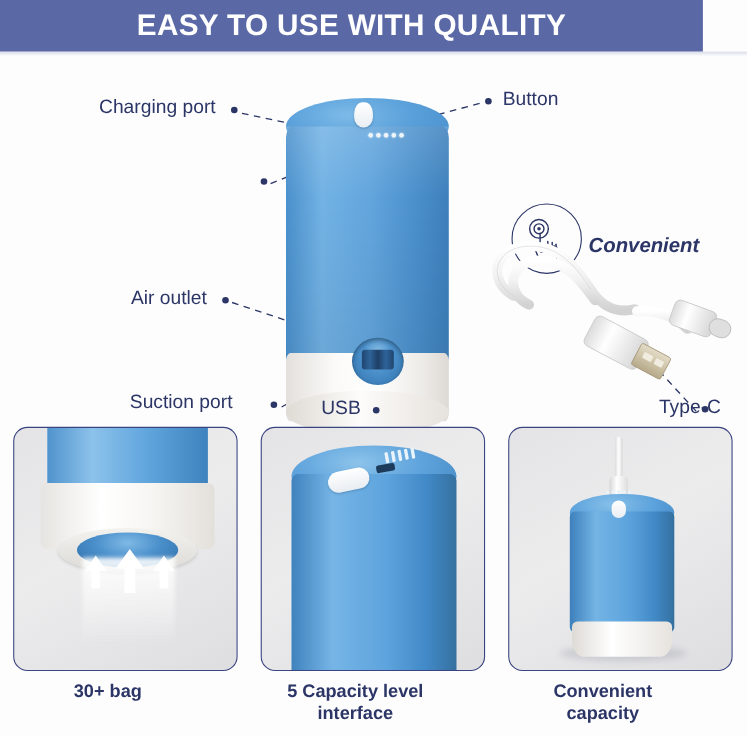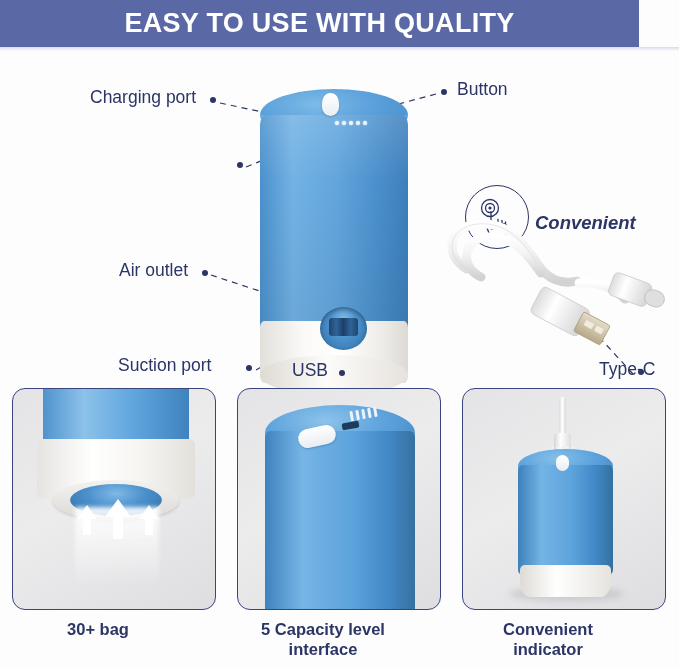--- a/index.html
+++ b/index.html
@@ -380,16 +380,16 @@
         <i></i>
         <i></i>
         <i></i>
         <i></i>
         <i></i>
       </div>
       <div class="p3-btn"></div>
     </div>
     <div class="cap">
       <span>Convenient</span><br>
-      <span>indicator</span>
+      <span>capacity</span>
     </div>
   </div>
 </div>
 
 </body></html>

